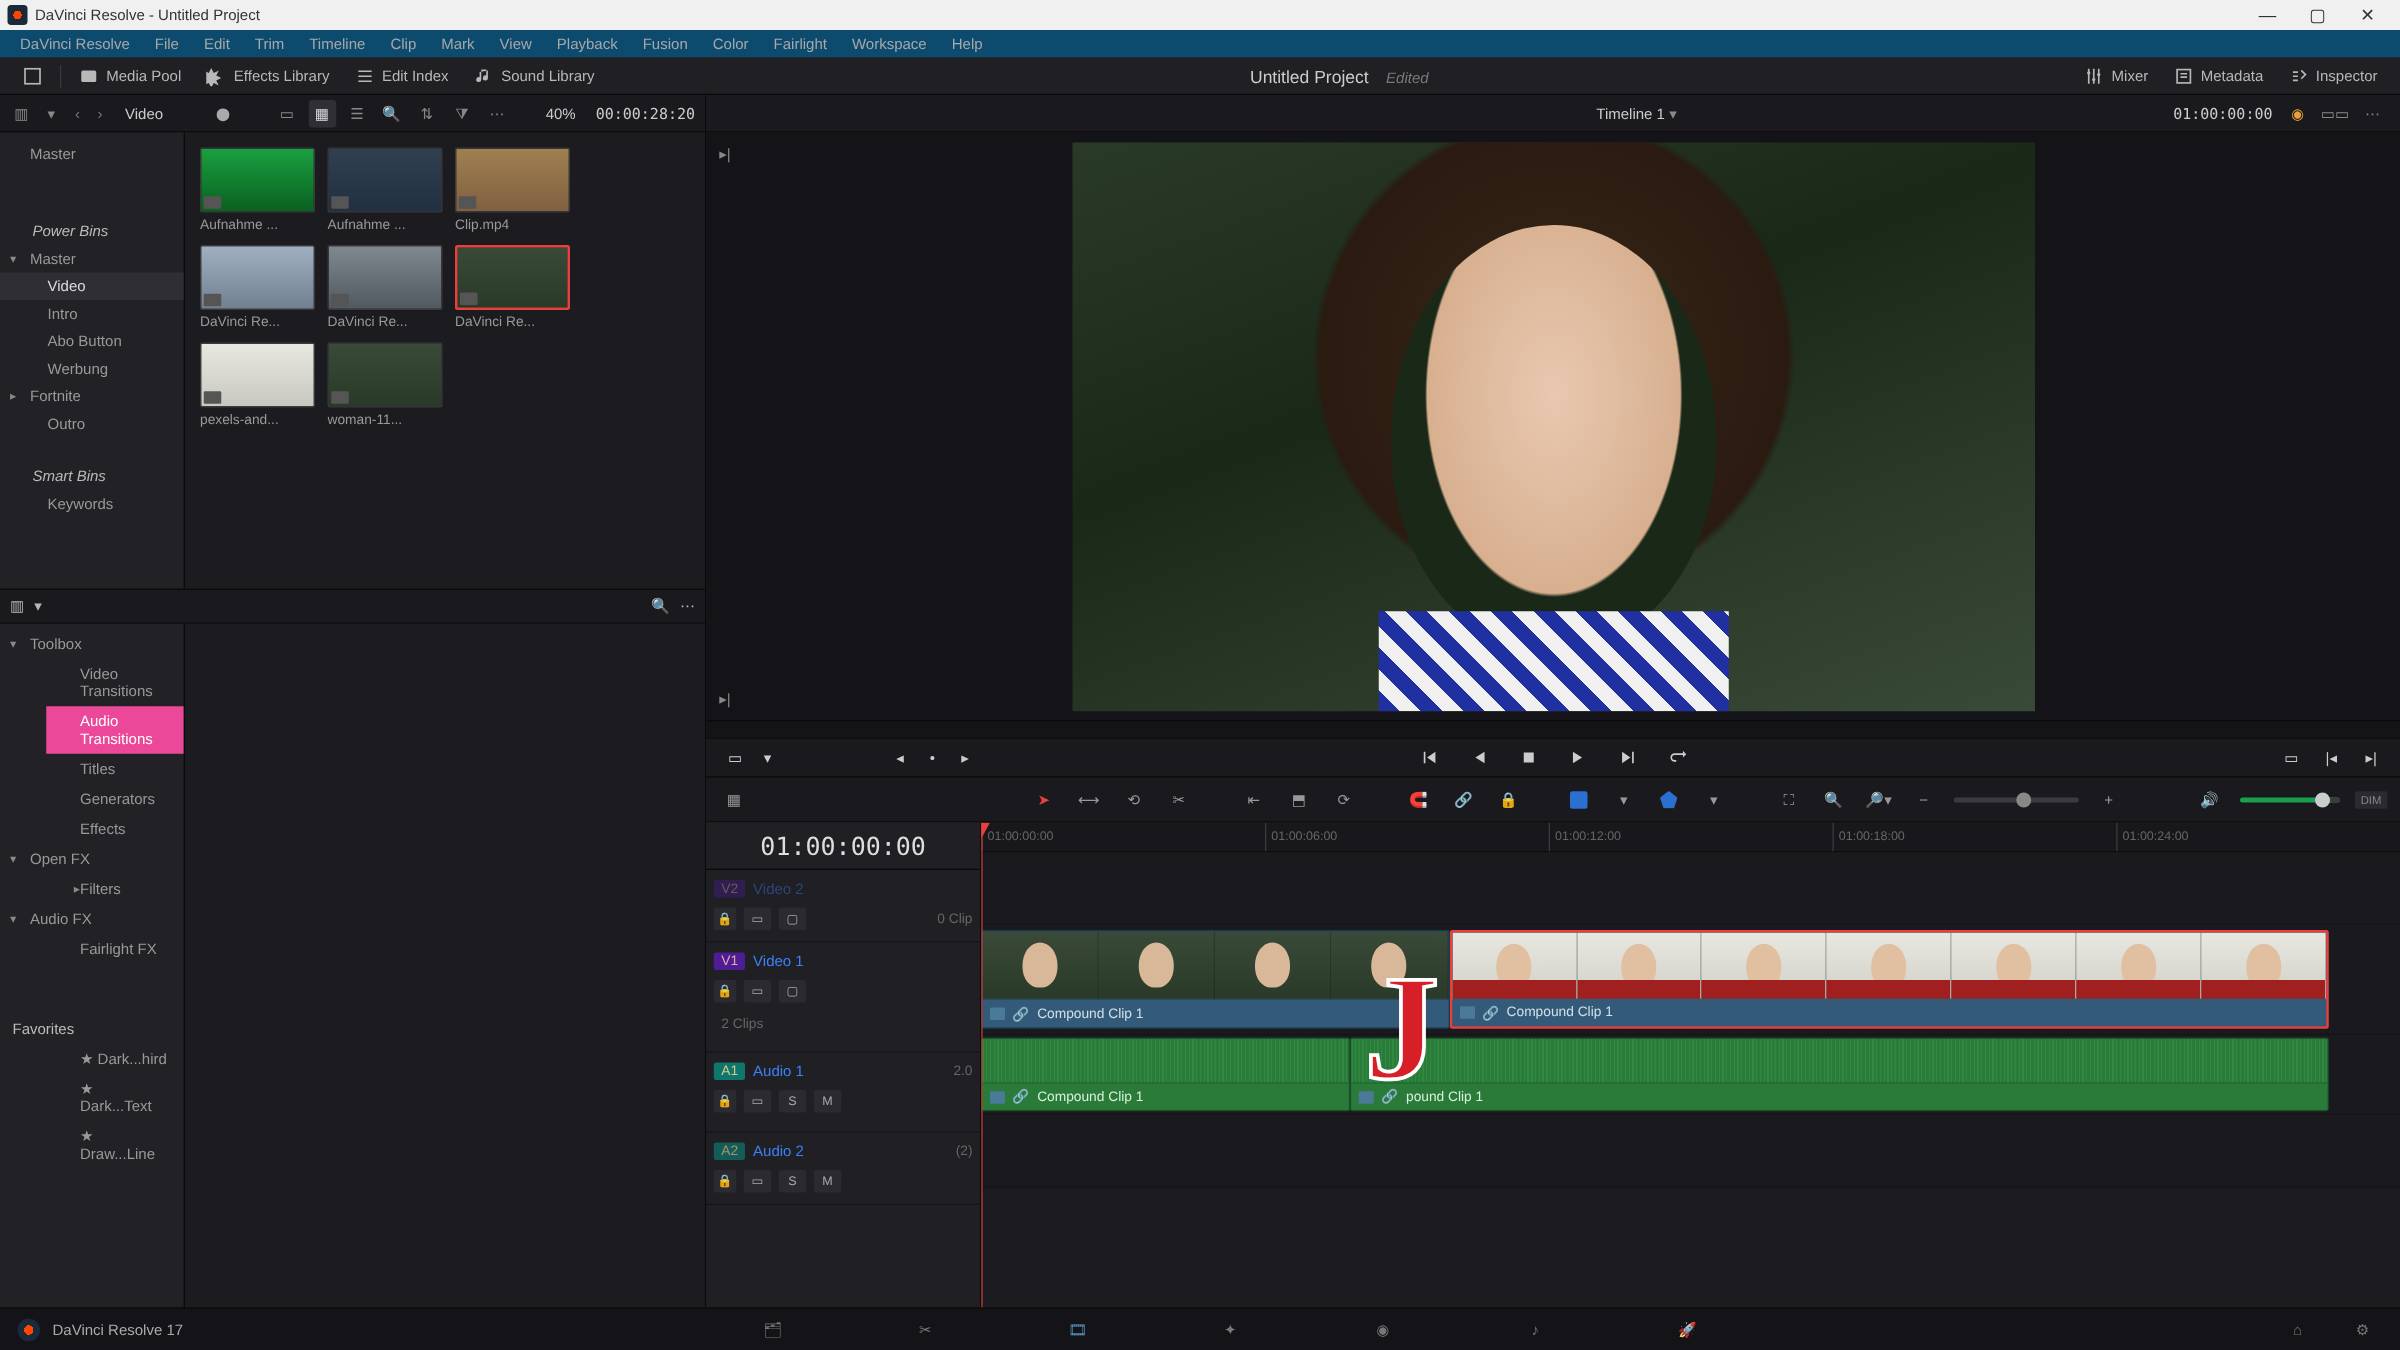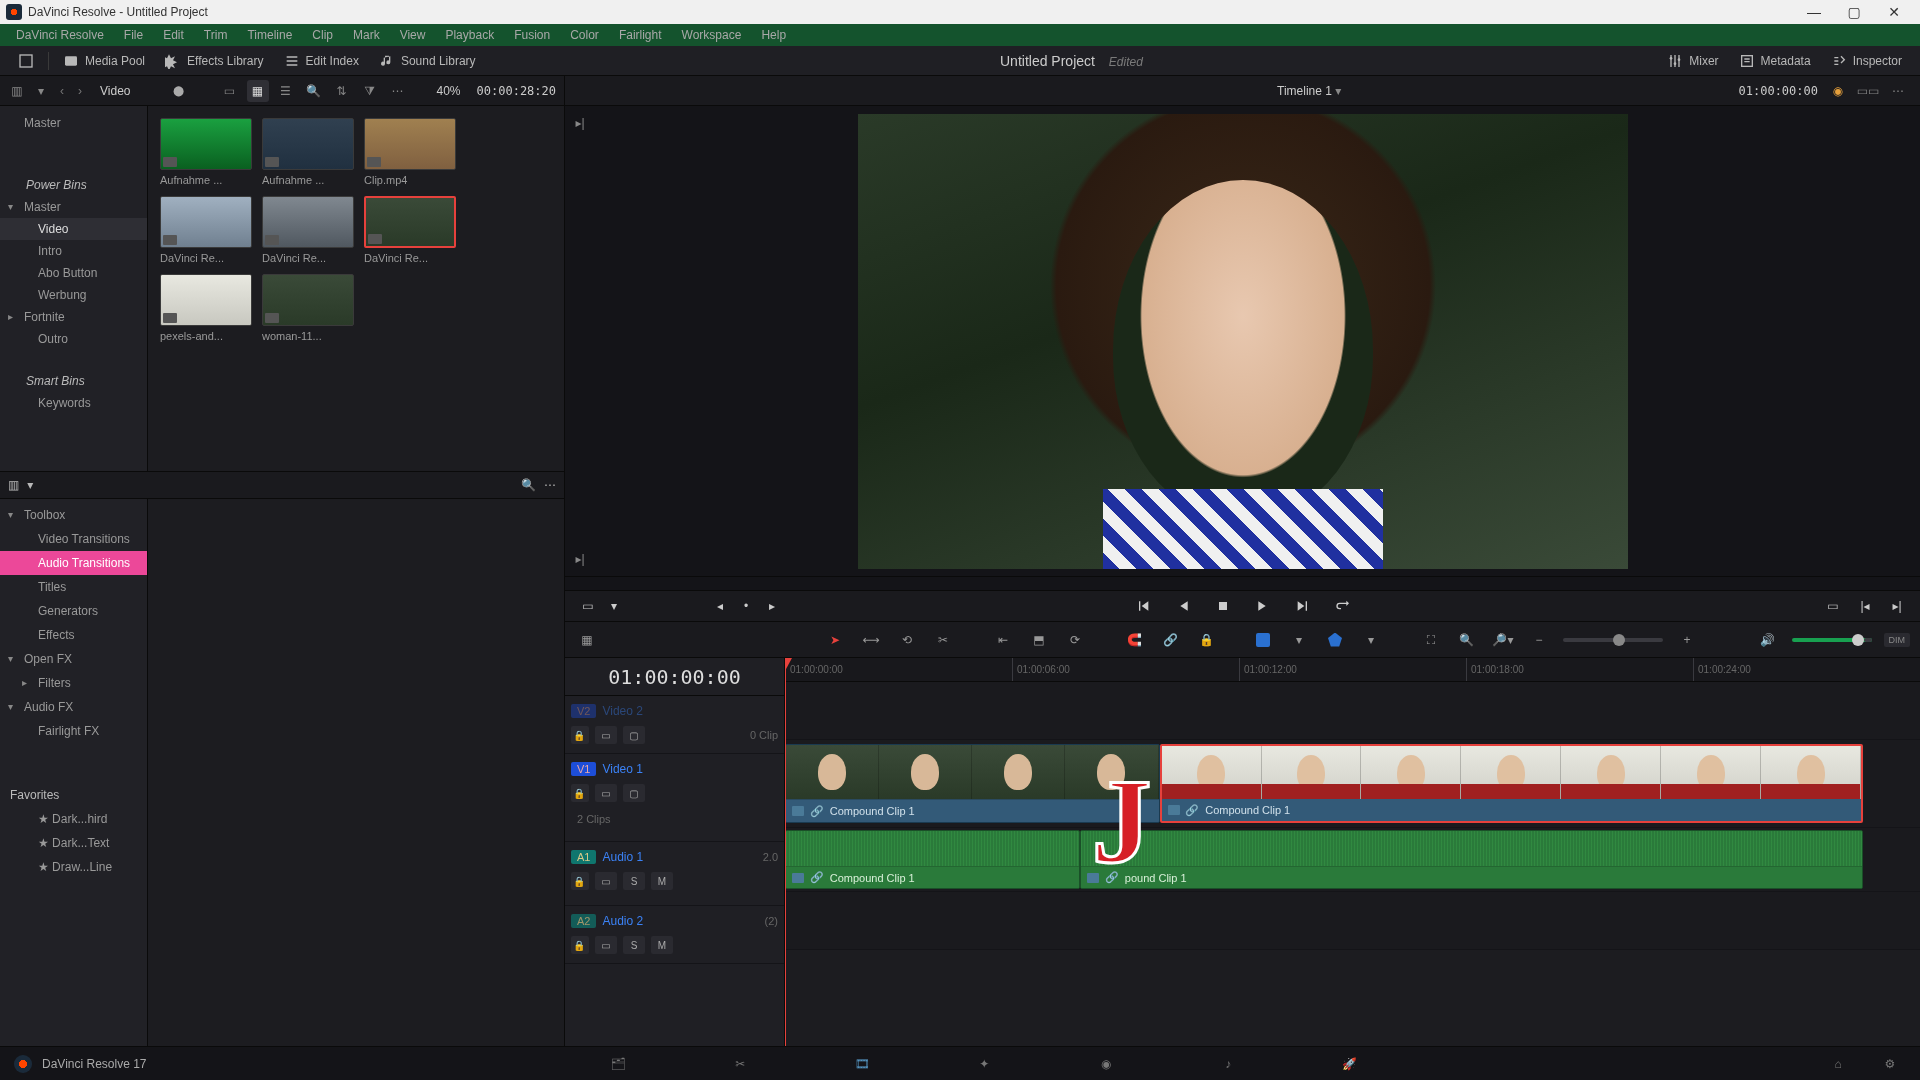--- a/index.html
+++ b/index.html
@@ -5,21 +5,21 @@
 * { margin: 0; padding: 0; box-sizing: border-box; font-family: -apple-system, BlinkMacSystemFont, "Segoe UI", Arial, sans-serif; user-select: none; }
 body { background: #1e1e1e; color: #b8b8b8; font-size: 12px; overflow: hidden; width: 1920px; height: 1080px; position: relative; }
 
 
 .titlebar { height: 24px; background: #f0f0f0; color: #333; display: flex; align-items: center; padding: 0 6px; font-size: 12px; }
 .titlebar .icon { width: 16px; height: 16px; background: radial-gradient(circle, #ff4500 30%, #1a2a3a 30%); border-radius: 3px; margin-right: 6px; }
 .titlebar .spacer { flex: 1; }
 .titlebar .winbtn { width: 40px; height: 20px; display: flex; align-items: center; justify-content: center; font-size: 14px; cursor: pointer; }
 
 
-.menubar { height: 22px; background: #14532d; display: flex; align-items: center; padding: 0 6px; font-size: 12px; color: #a8a8a8; }
+.menubar { height: 22px; background: #0c4a6e; display: flex; align-items: center; padding: 0 6px; font-size: 12px; color: #a8a8a8; }
 .menubar .menuitem { padding: 0 10px; cursor: pointer; }
 
 
 .toptoolbar { height: 30px; background: #1f1f24; display: flex; align-items: center; padding: 0 8px; border-bottom: 1px solid #0a0a0a; }
 .toptoolbar .tbtn { display: flex; align-items: center; gap: 6px; padding: 4px 10px; cursor: pointer; color: #b8b8b8; }
 .toptoolbar .tbtn svg { width: 16px; height: 16px; fill: #b8b8b8; }
 .toptoolbar .sep { width: 1px; height: 18px; background: #3a3a3a; margin: 0 4px; }
 .toptoolbar .center { flex: 1; text-align: center; color: #ccc; font-size: 14px; }
 .toptoolbar .center .edited { color: #7a7a7a; font-style: italic; margin-left: 10px; font-size: 12px; }
 
@@ -55,21 +55,21 @@
 .thumb .tlabel { font-size: 11px; color: #999; margin-top: 4px; text-align: left; white-space: nowrap; overflow: hidden; text-overflow: ellipsis; }
 .thumb .ticon { position: absolute; bottom: 2px; left: 2px; width: 14px; height: 10px; background: #555; border-radius: 1px; }
 
 
 .fxheader { height: 28px; background: #1a1a1e; display: flex; align-items: center; justify-content: flex-end; padding: 0 8px; border-top: 1px solid #0a0a0a; border-bottom: 1px solid #0a0a0a; gap: 8px; }
 .fxrow { flex: 1; display: flex; background: #1c1c20; }
 .fxtree { width: 148px; background: #212126; border-right: 1px solid #0a0a0a; padding: 4px 0; overflow-y: auto; }
 .fxitem { padding: 5px 12px 5px 24px; color: #999; cursor: pointer; position: relative; font-size: 12px; }
 .fxitem .caret { position: absolute; left: 8px; top: 6px; color: #888; font-size: 10px; }
 .fxitem.active { background: #ec4899; color: #ddd; }
-.fxitem.sub { padding-left: 38px; }
+.fxitem.sub { padding-left: 27px; margin-left: 37px; }
 .fxitem.header { color: #bbb; padding-left: 10px; margin-top: 6px; }
 
 .fxlist { flex: 1; padding: 8px; }
 .fxcat { color: #aaa; padding: 4px 8px; font-size: 12px; display: flex; }
 .fxcat .spacer { flex: 1; }
 .fxentry { display: flex; align-items: center; gap: 10px; padding: 6px 8px; background: #232328; border: 1px solid #2a2a30; border-radius: 3px; margin: 4px 0; cursor: grab; }
 .fxentry .fxicon { width: 36px; height: 22px; background: linear-gradient(90deg,#3a3a3a,#555,#3a3a3a); border-radius: 2px; }
 .fxentry .redtag { width: 4px; height: 18px; background: #d33; border-radius: 1px; margin-right: -4px; }
 
 
@@ -118,21 +118,21 @@
 
 .timeline { flex: 1; background: #1c1c20; display: flex; position: relative; }
 .trackheaders { width: 220px; background: #1f1f24; border-right: 1px solid #0a0a0a; }
 .tlbody { flex: 1; position: relative; overflow: hidden; }
 
 .bigtc { height: 38px; display: flex; align-items: center; justify-content: center; color: #ddd; font-size: 20px; font-family: monospace; background: #1f1f24; border-bottom: 1px solid #0a0a0a; }
 
 .trackhead { border-bottom: 1px solid #141418; padding: 4px 6px; }
 .trackhead .row1 { display: flex; align-items: center; gap: 6px; height: 22px; }
 .trackhead .row2 { display: flex; align-items: center; gap: 6px; height: 26px; }
-.trackhead .tag { background: #1d4ed8; color: #e8a8a8; padding: 1px 6px; border-radius: 2px; font-size: 11px; }
+.trackhead .tag { background: #4c1d95; color: #e8a8a8; padding: 1px 6px; border-radius: 2px; font-size: 11px; }
 .trackhead .tag.a { background: #0f766e; color: #d8c888; }
 .trackhead .name { color: #3b82f6; }
 .trackhead .mini { color: #666; font-size: 11px; margin-left: auto; }
 .trackhead .hbtn { width: 22px; height: 18px; background: #2a2a30; border-radius: 2px; display: flex; align-items: center; justify-content: center; font-size: 10px; color: #aaa; cursor: pointer; }
 .trackhead .hbtn.lock { width: 18px; }
 .trackhead.v0 { height: 58px; }
 .trackhead.v1 { height: 88px; }
 .trackhead.a1 { height: 64px; }
 .trackhead.a2 { height: 58px; }
 

